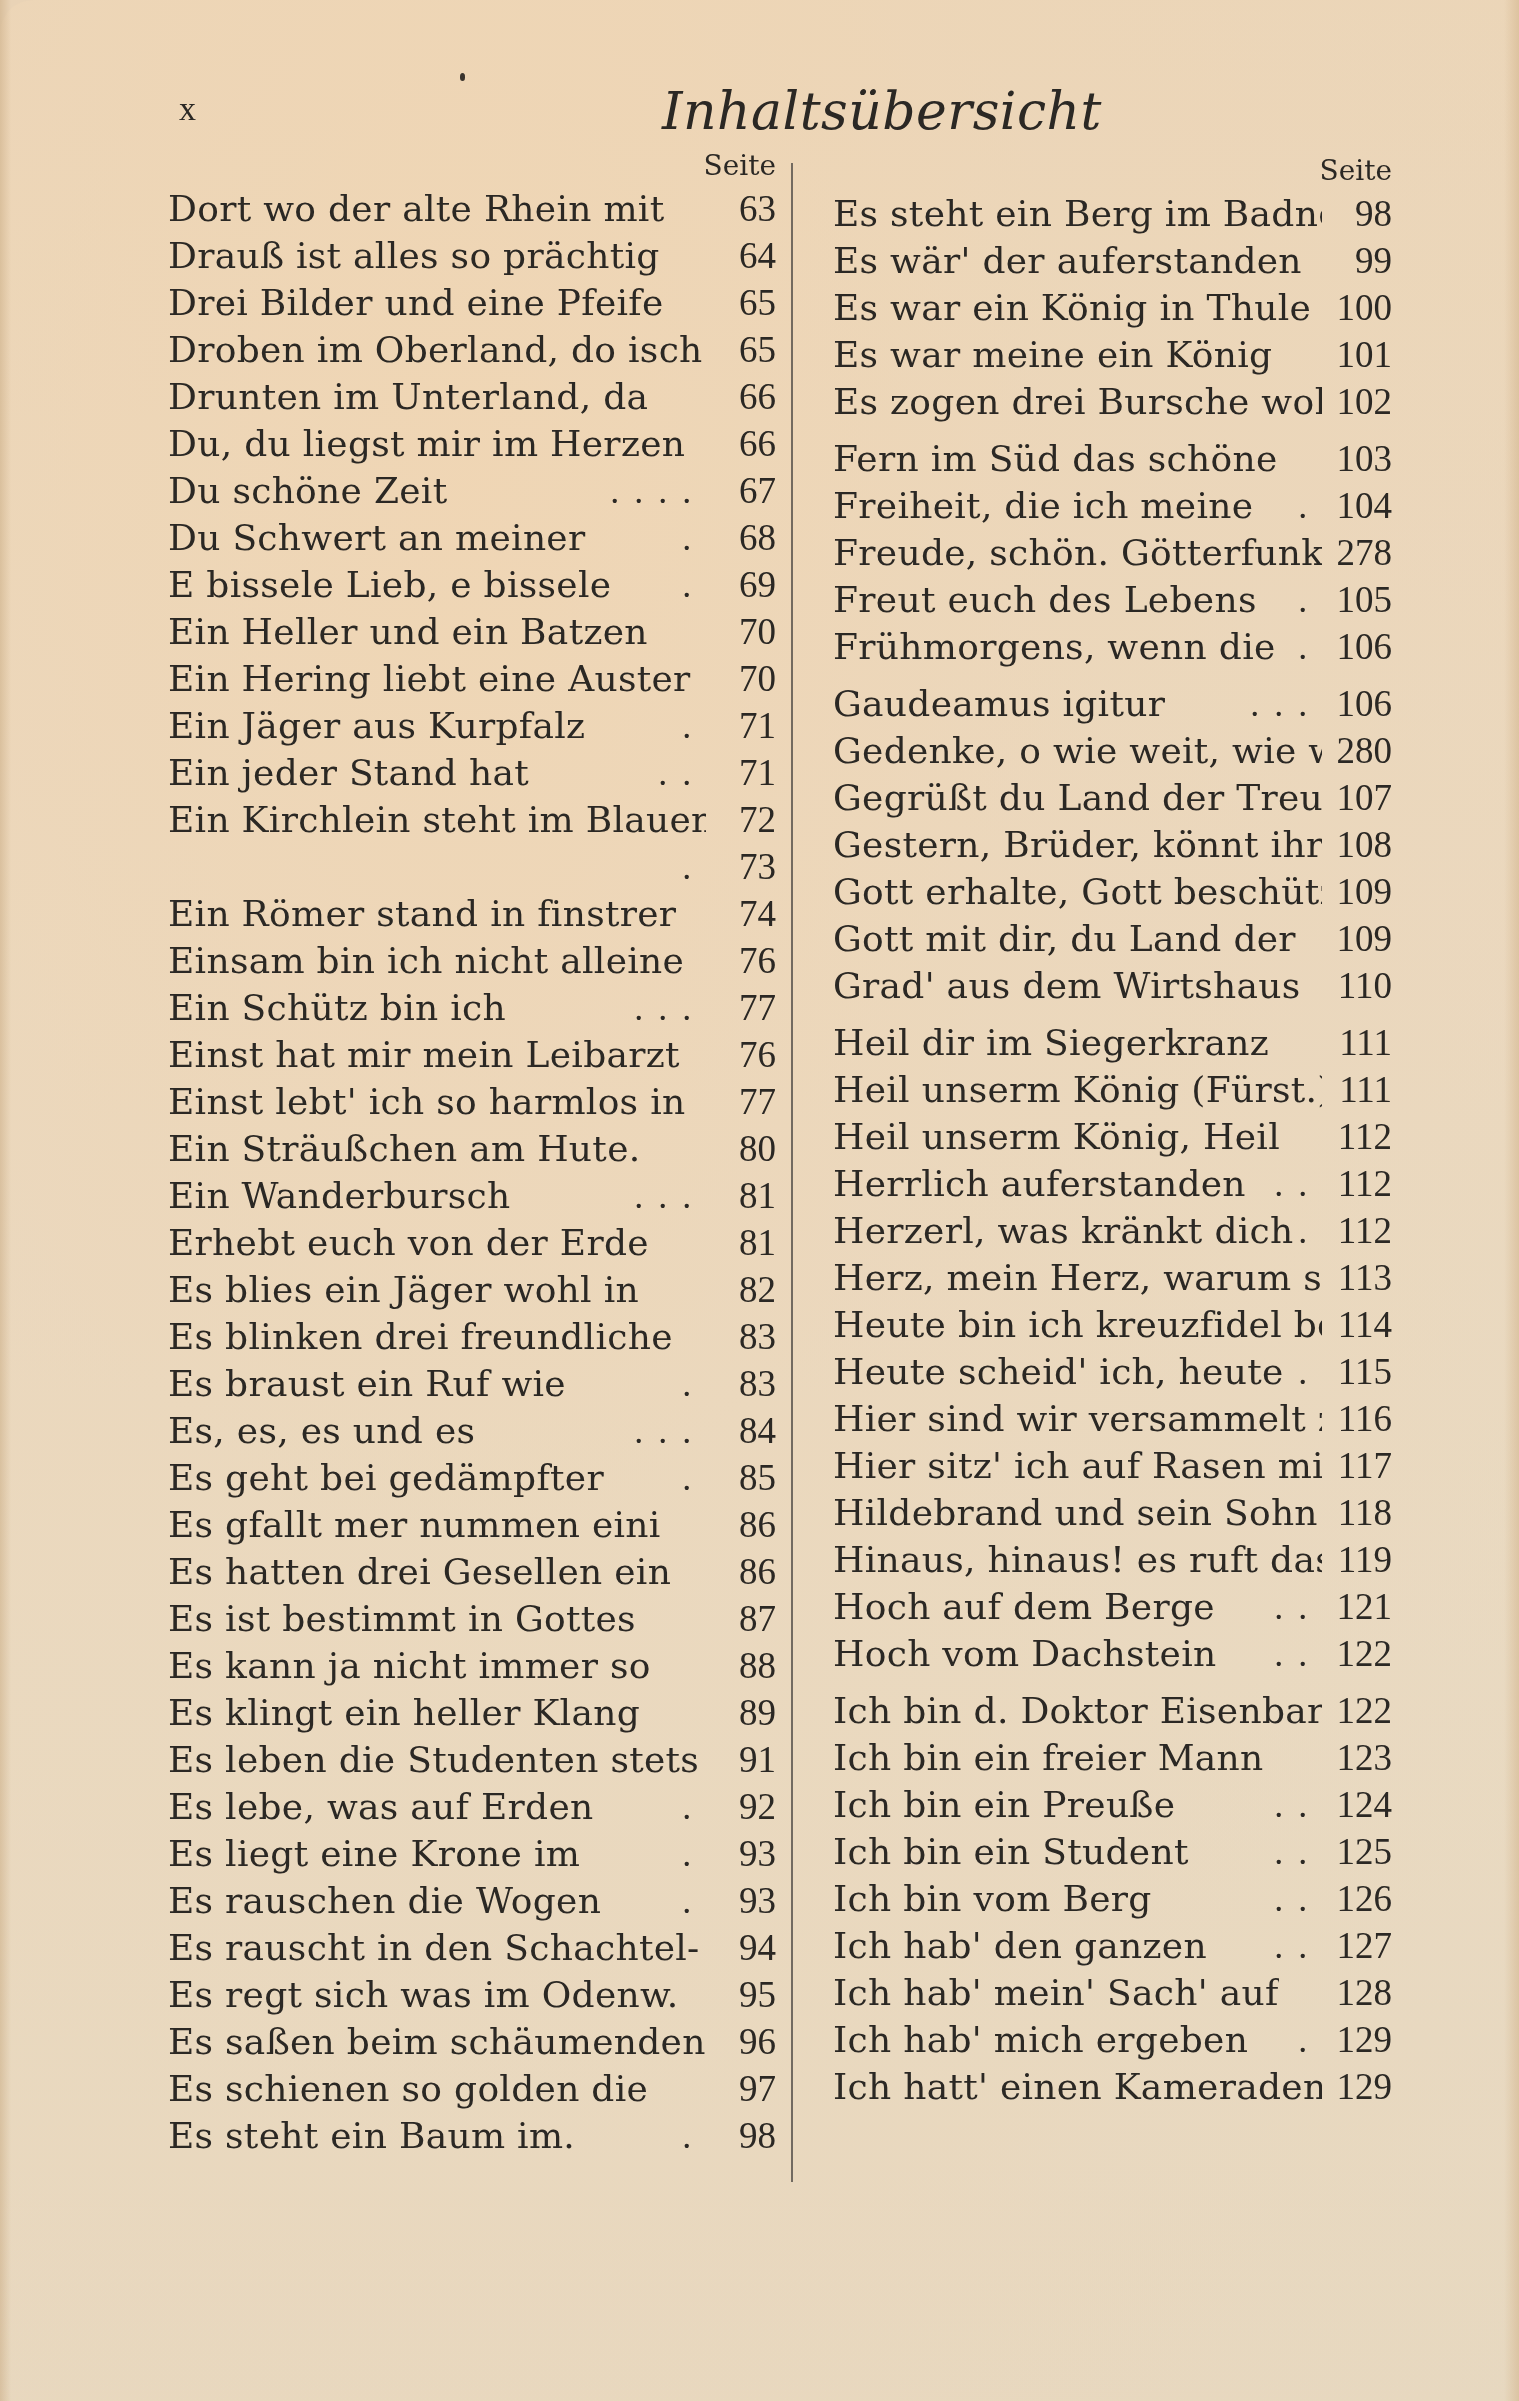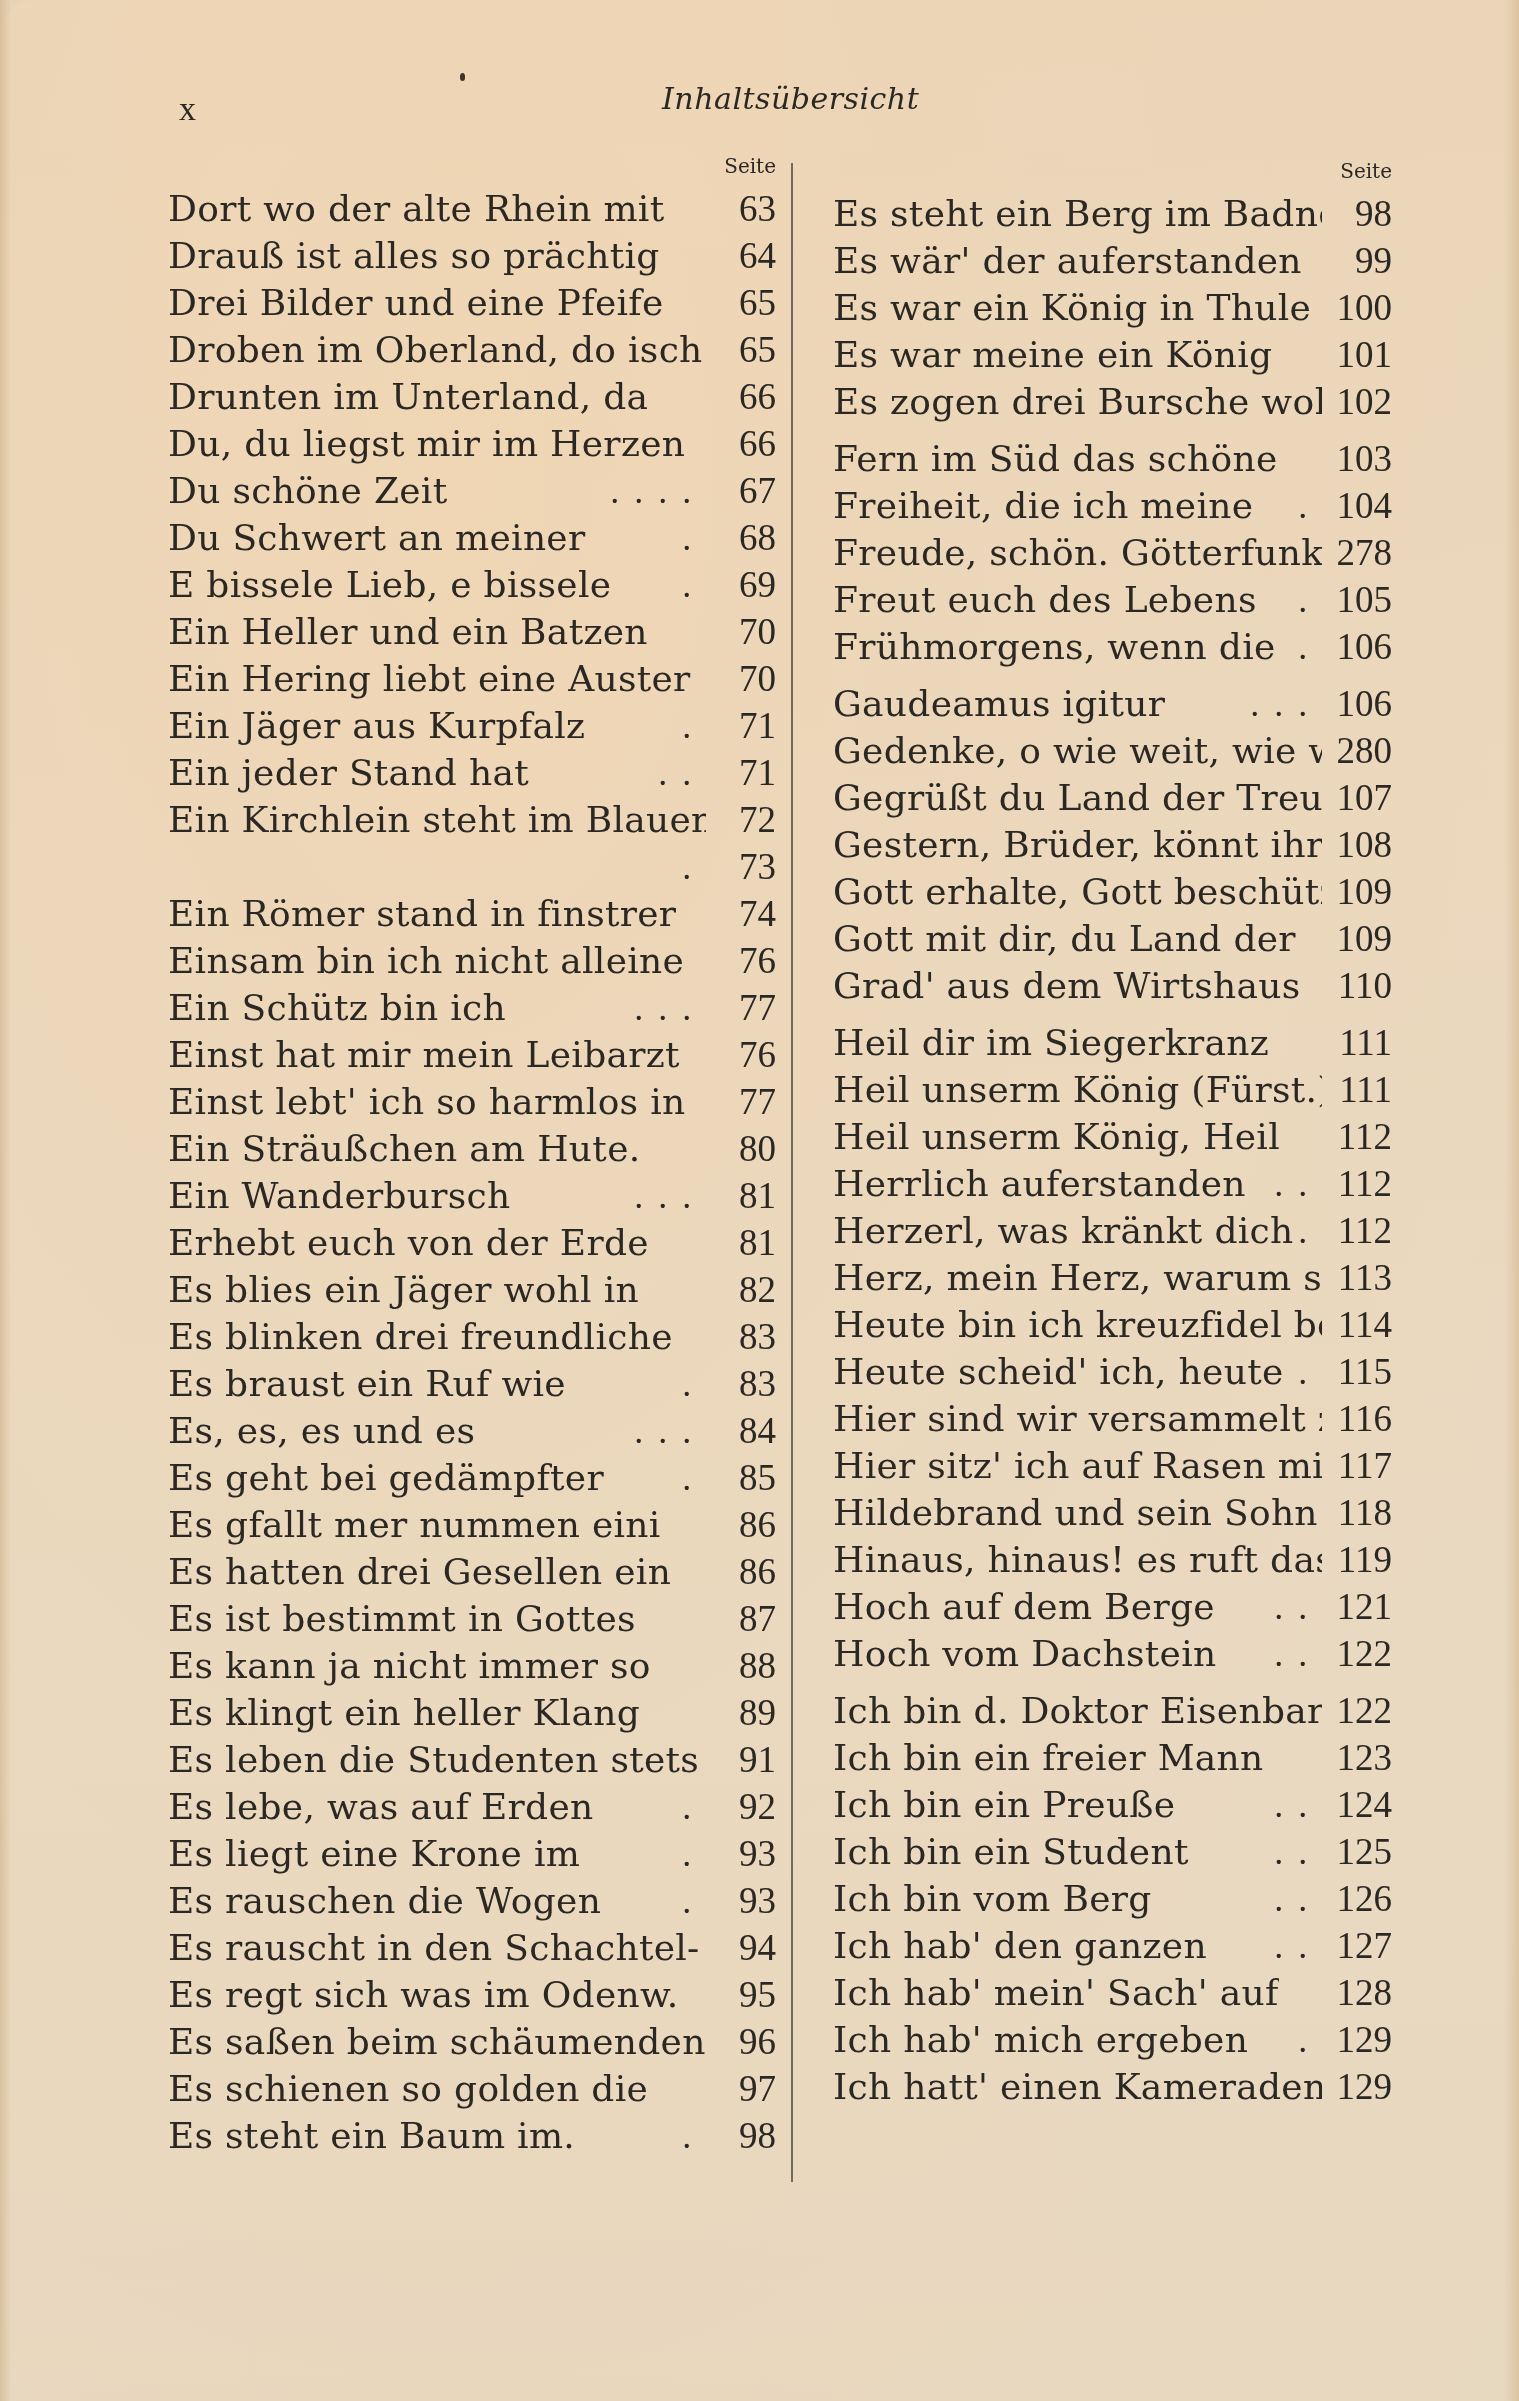--- a/index.html
+++ b/index.html
@@ -35,34 +35,34 @@
     .page-number {
       position: absolute;
       left: 179px; top: 90px;
       font-size: 34px;
       font-family: "Liberation Serif", serif;
       letter-spacing: 1.1px;
     }
     .running-title {
       position: absolute;
       left: 662px; top: 81px;
-      font-size: 30px;
+      font-size: 52px;
       font-family: "DejaVu Serif", serif;
       font-style: italic;
       letter-spacing: 0.5px;
     }
     .column {
       position: absolute;
       top: 147px;
     }
     .col-left { left: 168px; width: 608px; }
     .col-right { left: 833px; width: 559px; }
     .seite {
       text-align: right;
-      font-size: 20px;
+      font-size: 28px;
       height: 38px;
       line-height: 38px;
       font-family: "DejaVu Serif", serif;
     }
     .col-right .seite { margin-top: 5.4px; height: 38px; }
     .entry {
       display: flex;
       justify-content: space-between;
       align-items: baseline;
       height: 47px;

